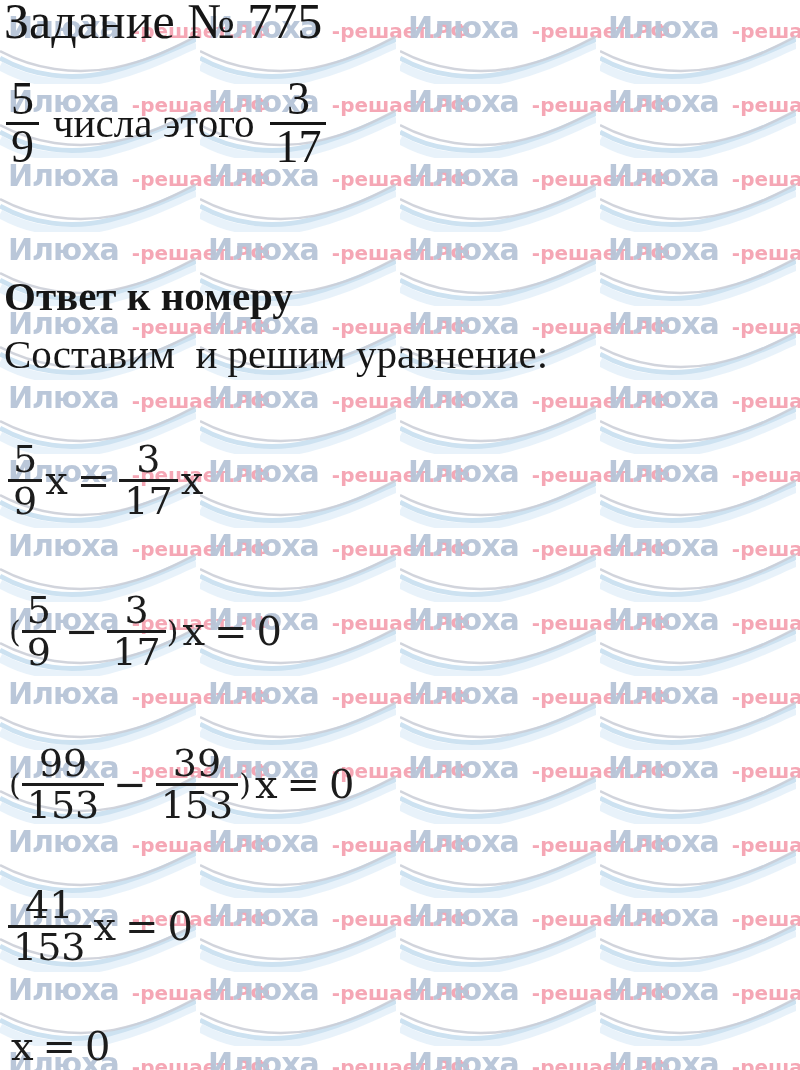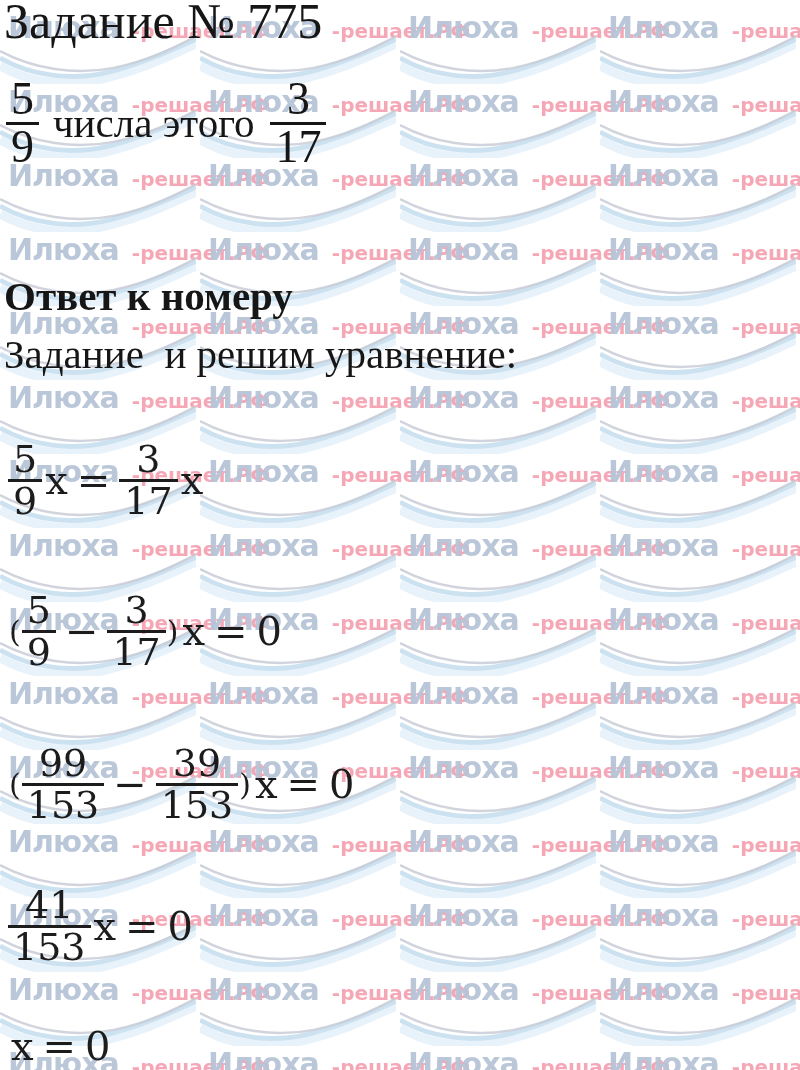--- a/index.html
+++ b/index.html
@@ -723,21 +723,21 @@
       <span class="p-gap1">числа этого</span>
       <span class="frac">
         <span class="num">3</span>
         <span class="den">17</span>
       </span>
     </div>
 
 
     <h2 class="answer-heading">Ответ к номеру</h2>
 
-    <div class="answer-intro">Задание  и решим уравнение:</div>
+    <div class="answer-intro">Составим  и решим уравнение:</div>
 
     <div id="equations">
         <div class="eq eq1">
           <span class="frac">
             <span class="num">5</span>
             <span class="den">9</span>
           </span>
           <span class="tk var">x</span>
           <span class="tk op">=</span>
           <span class="frac">

